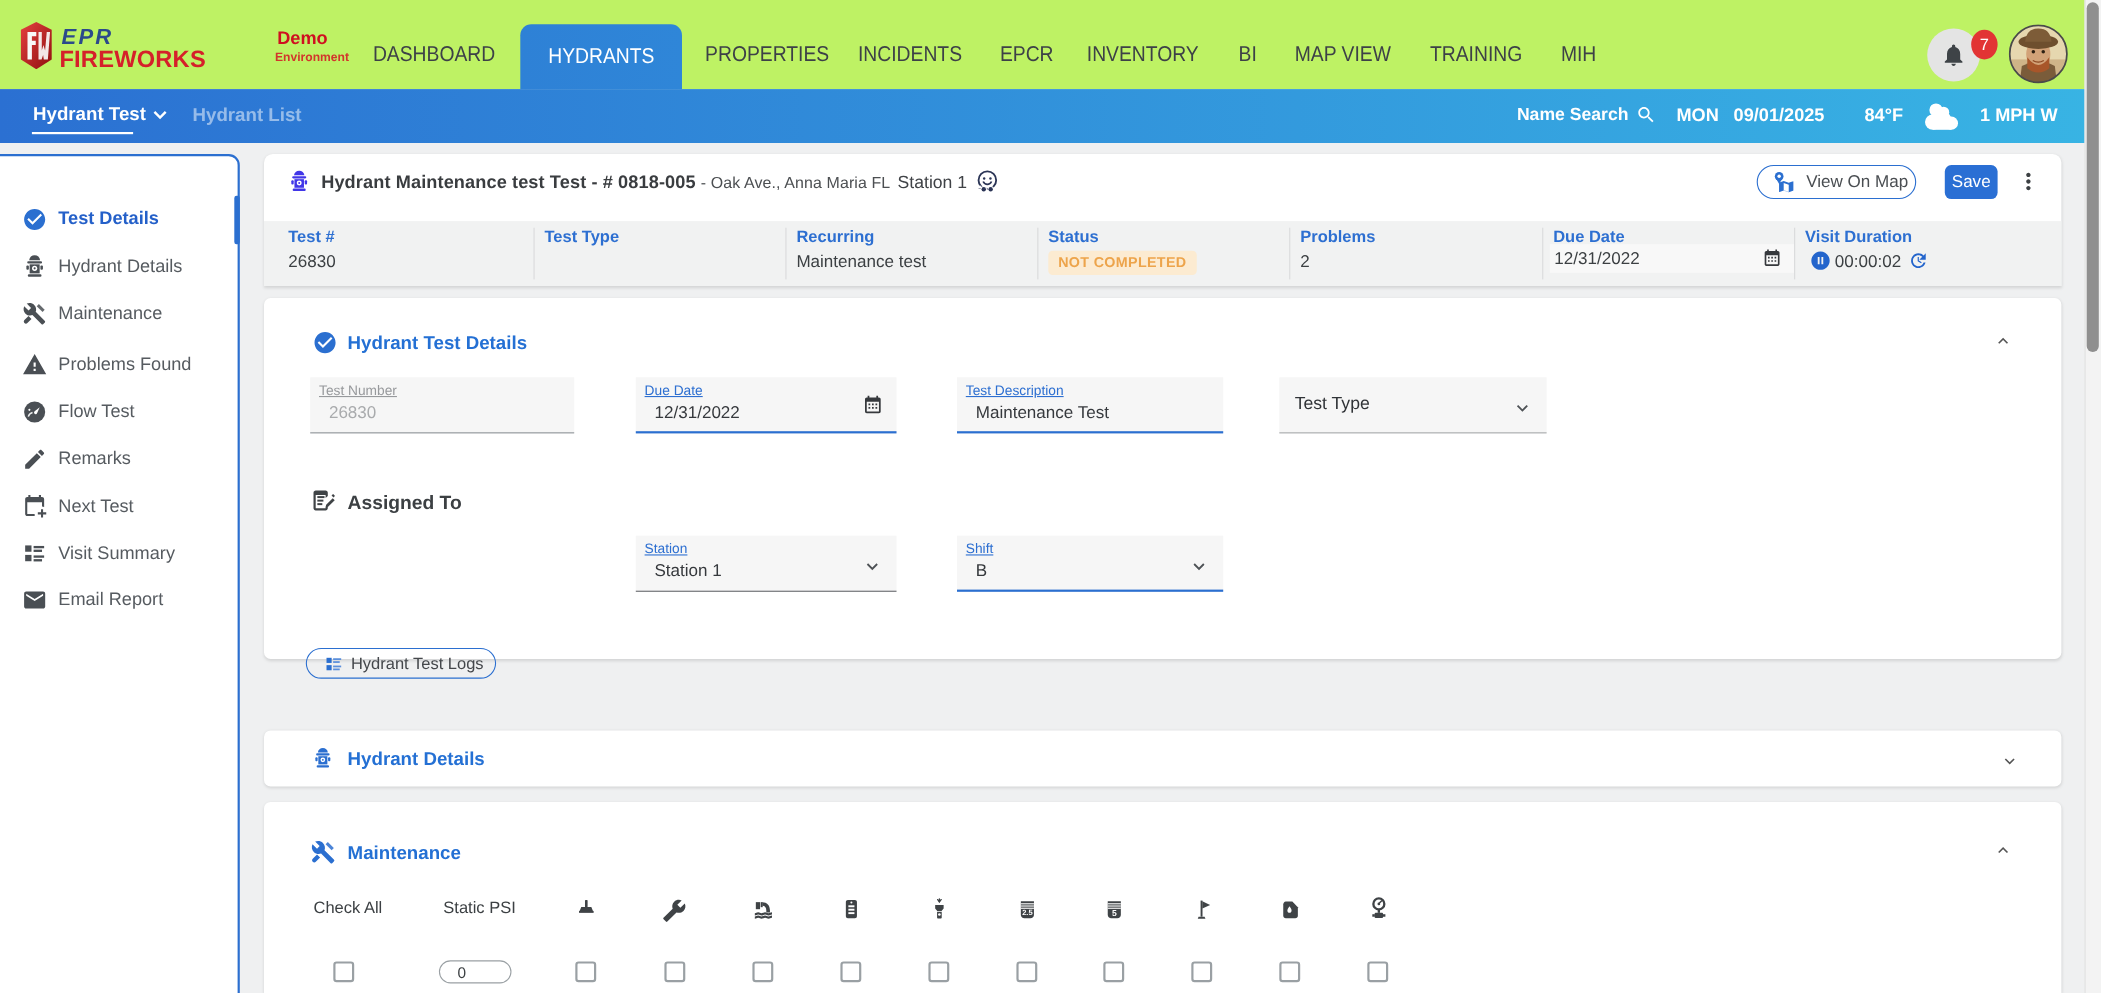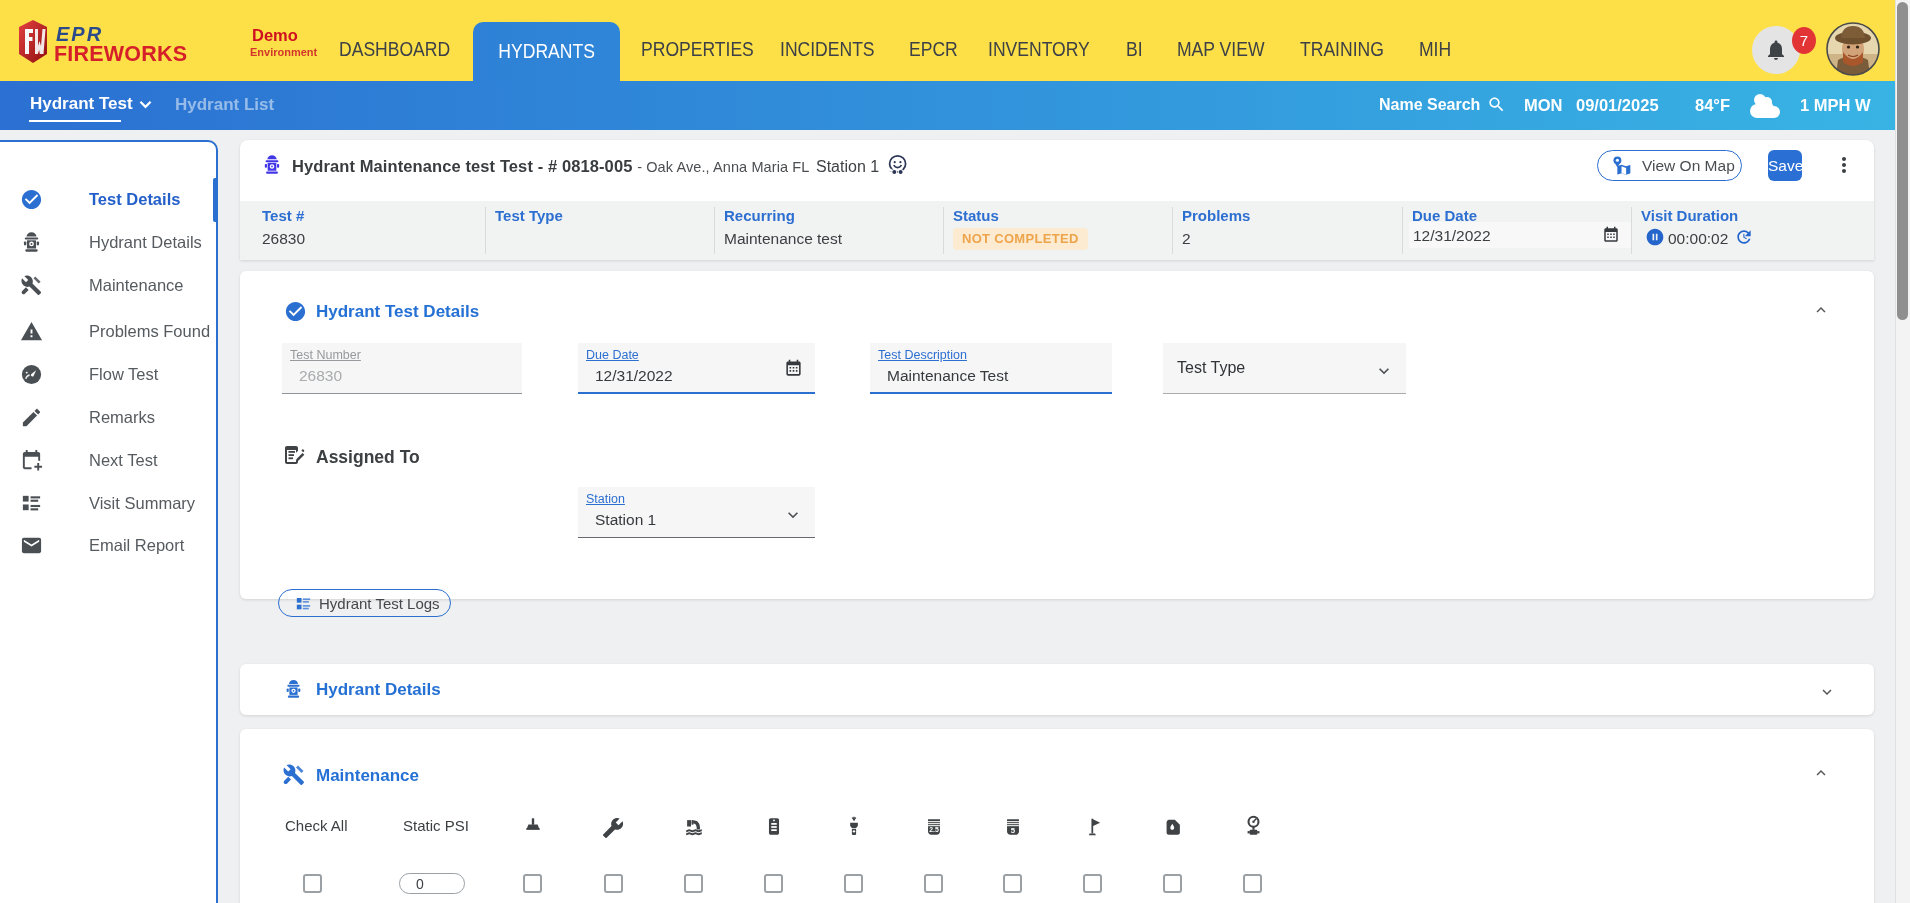--- a/index.html
+++ b/index.html
@@ -1,31 +1,31 @@
 <!DOCTYPE html>
 <html><head>
 <meta charset="utf-8">
 <style>
 * { margin:0; padding:0; box-sizing:border-box; }
 html,body { width:1910px; height:903px; overflow:hidden; }
 body { font-family:"Liberation Sans", sans-serif; background:#eff0f1; position:relative; }
 .abs { position:absolute; }
 
-#topbar { position:absolute; left:0; top:0; width:1910px; height:81px; background:#fde047; }
+#topbar { position:absolute; left:0; top:0; width:1910px; height:81px; background:#bef264; }
 #navrow { position:absolute; left:0; top:81px; width:1910px; height:49px;
   background:linear-gradient(90deg,#2b70d2 0%,#38b4e4 100%); }
 .nav-item { position:absolute; top:38px; font-size:19.5px; color:#3d4147; transform:scaleX(.9); transform-origin:0 50%; }
 #hydr-tab { position:absolute; left:473px; top:22px; width:147px; height:59px;
   background:linear-gradient(90deg,#2e81d6,#2f86d8); border-radius:10px 10px 0 0;
   color:#fff; font-size:19.5px; text-align:center; line-height:58px; }
 
 #sidebar { position:absolute; left:-4px; top:140px; width:222px; height:780px;
   background:#fff; border:2px solid #2b6fd0; border-radius:0 10px 0 0; }
 .side-item { position:absolute; left:20px; width:190px; height:24px; font-size:16.5px; color:#565b60; }
-.side-item .lbl { position:absolute; left:33px; top:2px; white-space:nowrap;margin-left:36px; }
+.side-item .lbl { position:absolute; left:33px; top:2px; white-space:nowrap; }
 .side-item svg { position:absolute; left:0; top:0; }
 
 .card { position:absolute; left:240px; width:1634px; background:#fff; border-radius:6px;
   box-shadow:0 1px 3px rgba(0,0,0,.12); }
 .sec-title { font-size:17px; font-weight:bold; color:#2470d4; }
 
 .fld { position:absolute; height:51px; background:#f6f6f6; border-bottom:1px solid #9b9b9b; }
 .fld .flbl { position:absolute; left:8px; top:5px; font-size:12.5px; color:#2d6fd1;text-decoration:underline; }
 .fld .fval { position:absolute; left:17px; top:24px; font-size:15.5px; color:#36393d; }
 .fld.blue-b { border-bottom:2px solid #2b6fd0; }
@@ -220,21 +220,21 @@
 
   <div class="abs" style="left:1357px;top:10px;width:145px;height:31px;border:1.5px solid #2b6fd0;border-radius:16px;">
     <svg class="abs" style="left:13px;top:4px" width="22" height="22" viewBox="0 0 24 24" fill="#2b6fd0">
       <path d="M21.5 10.5 16.5 12.2 11.5 10.5 7.2 12c-.2.1-.3.2-.3.4V21c0 .2.2.4.4.4h.1l4.1-1.6 5 1.8 4.3-1.5c.2-.1.3-.2.3-.4v-8.7c0-.2-.2-.4-.4-.4zM16.5 21.4l-5-1.8v-7.3l5 1.8v7.3z"></path>
       <circle cx="7" cy="5.8" r="4.3"></circle>
         <path d="M7 13.5 3.3 7h7.4z"></path>
         <circle cx="7" cy="5.7" r="1.7" fill="#fff"></circle>
     </svg>
     <div class="abs" style="left:44px;top:6px;font-size:15.5px;color:#4a4e52;">View On Map</div>
   </div>
-  <div class="abs" style="left:1528px;top:10px;width:34px;height:31px;background:#2a6fd4;border-radius:6px;color:#fff;font-size:15.5px;text-align:center;line-height:31px;">Save</div>
+  <div class="abs" style="left:1528px;top:10px;width:48px;height:31px;background:#2a6fd4;border-radius:6px;color:#fff;font-size:15.5px;text-align:center;line-height:31px;">Save</div>
   <svg class="abs" style="left:1592px;top:13px" width="24" height="24" viewBox="0 0 24 24" fill="#3c4043">
       <path d="M12 8c1.1 0 2-.9 2-2s-.9-2-2-2-2 .9-2 2 .9 2 2 2zm0 2c-1.1 0-2 .9-2 2s.9 2 2 2 2-.9 2-2-.9-2-2-2zm0 6c-1.1 0-2 .9-2 2s.9 2 2 2 2-.9 2-2-.9-2-2-2z"></path>
     </svg>
 
   <div class="abs" style="left:0;top:61px;width:1634px;height:59px;background:#f1f2f2;">
     <div class="abs" style="left:22px;top:6px;font-size:15px;font-weight:bold;color:#2d6fd1;">Test #</div>
     <div class="abs" style="left:22px;top:29px;font-size:15.5px;color:#3c4043;">26830</div>
     <div class="abs" style="left:245px;top:6px;width:1px;height:47px;background:#d9dadb;"></div>
     <div class="abs" style="left:255px;top:6px;font-size:15px;font-weight:bold;color:#2d6fd1;">Test Type</div>
     <div class="abs" style="left:474px;top:6px;width:1px;height:47px;background:#d9dadb;"></div>
@@ -307,20 +307,27 @@
   </svg>
   <div class="abs" style="left:76px;top:176px;font-size:17.5px;font-weight:bold;color:#3c4043;">Assigned To</div>
 
   <div class="fld" style="left:338px;top:216px;width:237px;border-bottom:1px solid #66696d;">
     <div class="flbl">Station</div>
     <div class="fval">Station 1</div>
     <svg class="chev" width="20" height="20" viewBox="0 0 24 24" fill="#4e5256">
         <path d="M7.41 8.59 12 13.17l4.59-4.58L18 10l-6 6-6-6z"></path>
       </svg>
   </div>
+  <div class="fld blue-b" style="left:630px;top:216px;width:242px;">
+    <div class="flbl">Shift</div>
+    <div class="fval">B</div>
+    <svg class="chev" width="20" height="20" viewBox="0 0 24 24" fill="#4e5256">
+        <path d="M7.41 8.59 12 13.17l4.59-4.58L18 10l-6 6-6-6z"></path>
+      </svg>
+  </div>
 
   <div class="abs" style="left:38px;top:318px;width:173px;height:28px;border:1.5px solid #2b6fd0;border-radius:15px;">
     <svg class="abs" style="left:16px;top:6px" width="17" height="16" viewBox="0 0 24 24">
         <rect x="2" y="3" width="7" height="7" fill="#2b6fd0"></rect>
         <rect x="11" y="3.6" width="11" height="2.4" fill="#5b8fdb"></rect>
         <rect x="11" y="7.6" width="9" height="2.4" fill="#5b8fdb"></rect>
         <rect x="2" y="13" width="7" height="7" fill="#2b6fd0"></rect>
         <rect x="11" y="13.6" width="11" height="2.4" fill="#5b8fdb"></rect>
         <rect x="11" y="17.6" width="9" height="2.4" fill="#5b8fdb"></rect>
       </svg>

